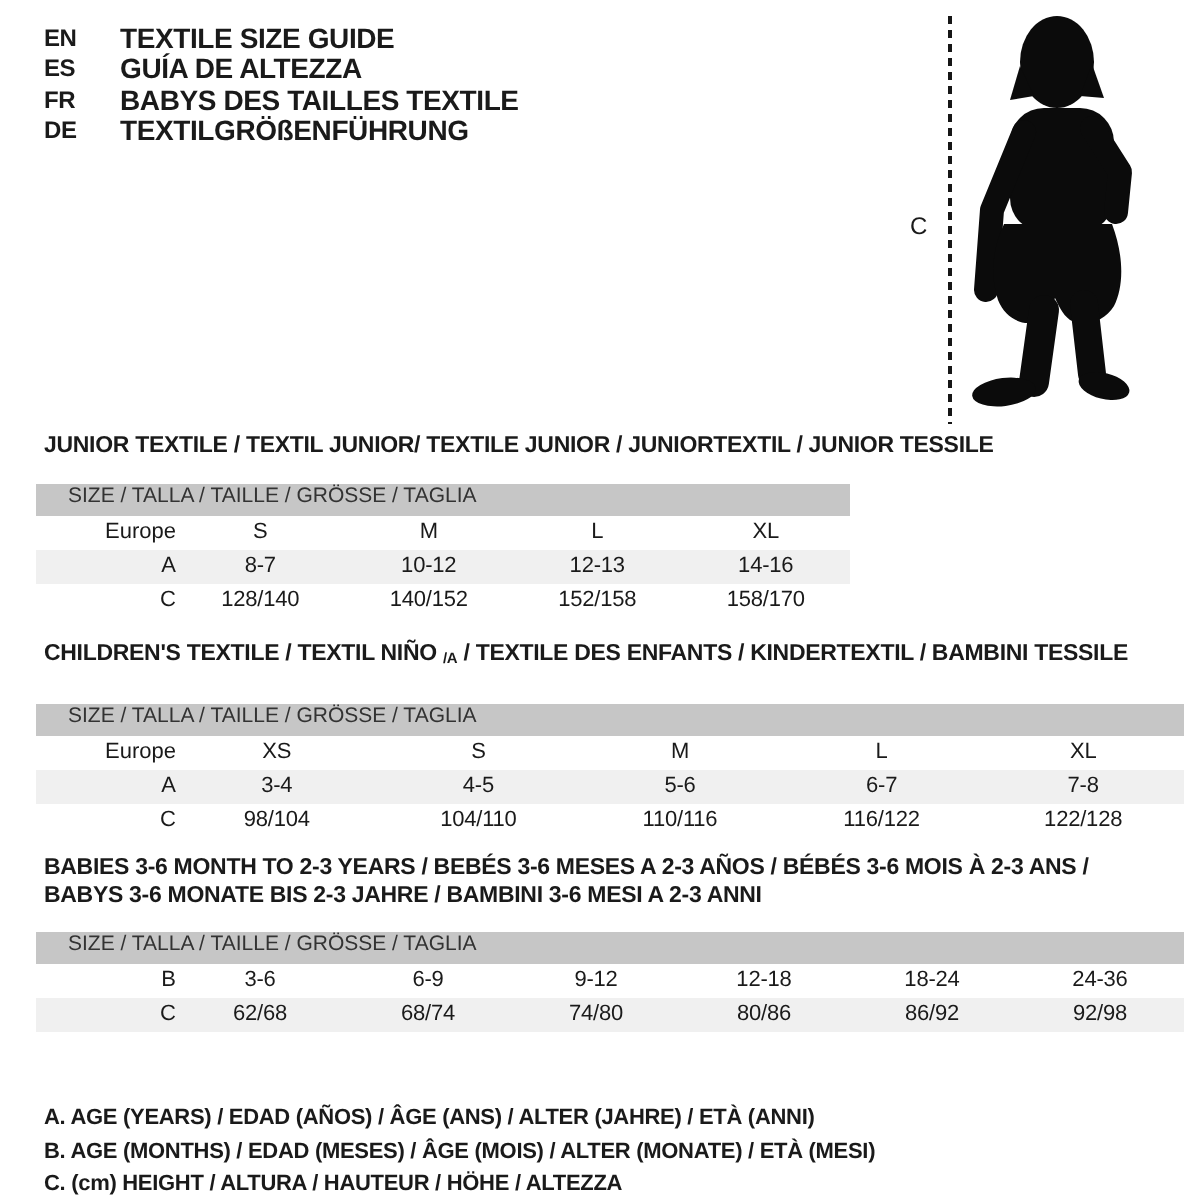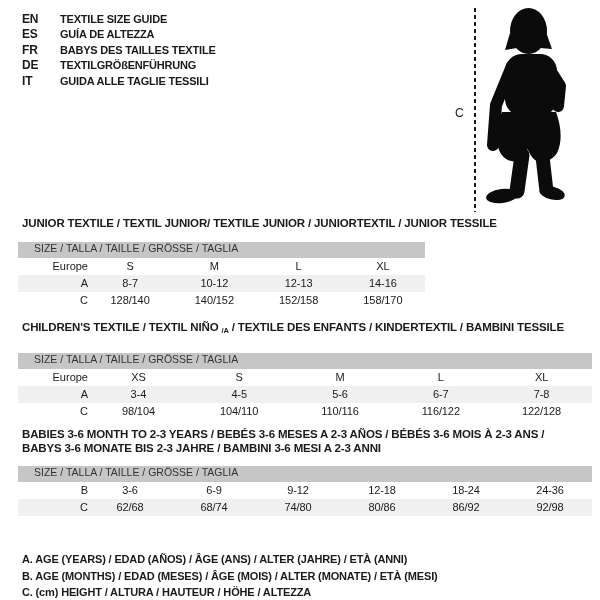--- a/index.html
+++ b/index.html
@@ -7,21 +7,21 @@
     width:600px;height:600px;
     font-family:"Liberation Sans", sans-serif;
     color:#1a1a1a;
   }
   .page{position:relative;width:600px;height:600px;background:#fff;overflow:hidden;}
 
   
   .lang-list{position:absolute;left:22px;top:11px;}
   .lang-row{display:flex;height:15.5px;align-items:center;}
   .lang-code{width:38px;font-weight:bold;font-size:12px;letter-spacing:-0.2px;}
-  .lang-title{font-weight:bold;font-size:11px;letter-spacing:-0.2px;white-space:nowrap;}
+  .lang-title{font-weight:bold;font-size:14px;letter-spacing:-0.2px;white-space:nowrap;}
 
   
   .measure-line{
     position:absolute;left:474px;top:8px;width:2px;height:204px;
     background:repeating-linear-gradient(to bottom, #161616 0 4px, transparent 4px 7px);
   }
   .measure-label{position:absolute;left:455px;top:106px;font-size:12px;font-weight:400;}
   .baby-svg{position:absolute;left:480px;top:0;}
 
   
@@ -66,24 +66,20 @@
   <div class="lang-row">
     <span class="lang-code">FR</span>
     <span class="lang-title">BABYS DES TAILLES TEXTILE</span>
   </div>
 
   <div class="lang-row">
     <span class="lang-code">DE</span>
     <span class="lang-title">TEXTILGRÖßENFÜHRUNG</span>
   </div>
 
-  <div class="lang-row">
-    <span class="lang-code">IT</span>
-    <span class="lang-title">GUIDA ALLE TAGLIE TESSILI</span>
-  </div>
 </div>
 
   <div class="measure-line"></div>
   <div class="measure-label">C</div>
 
   <svg class="baby-svg" width="120" height="220" viewBox="0 0 120 220" aria-hidden="true">
     <g fill="#0b0b0b" stroke="none">
       <ellipse cx="48.5" cy="31" rx="18.5" ry="23"></ellipse>
       <polygon points="30,33 25,50 37,48"></polygon>
       <polygon points="66,32 72,49 60,48"></polygon>

